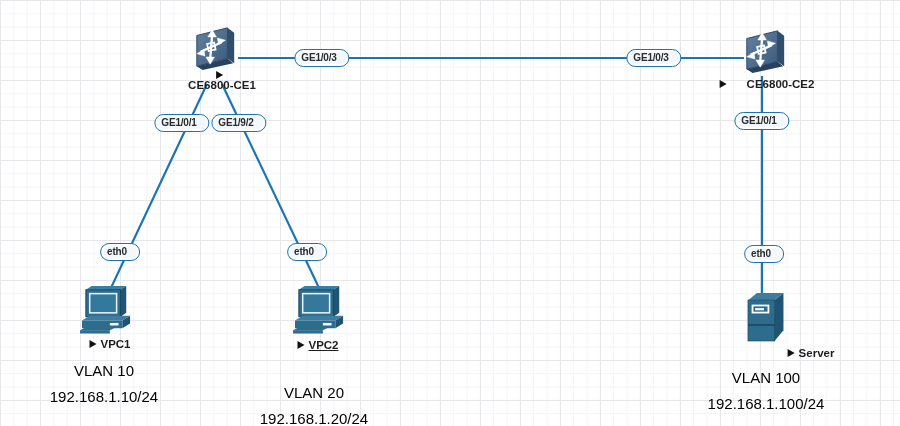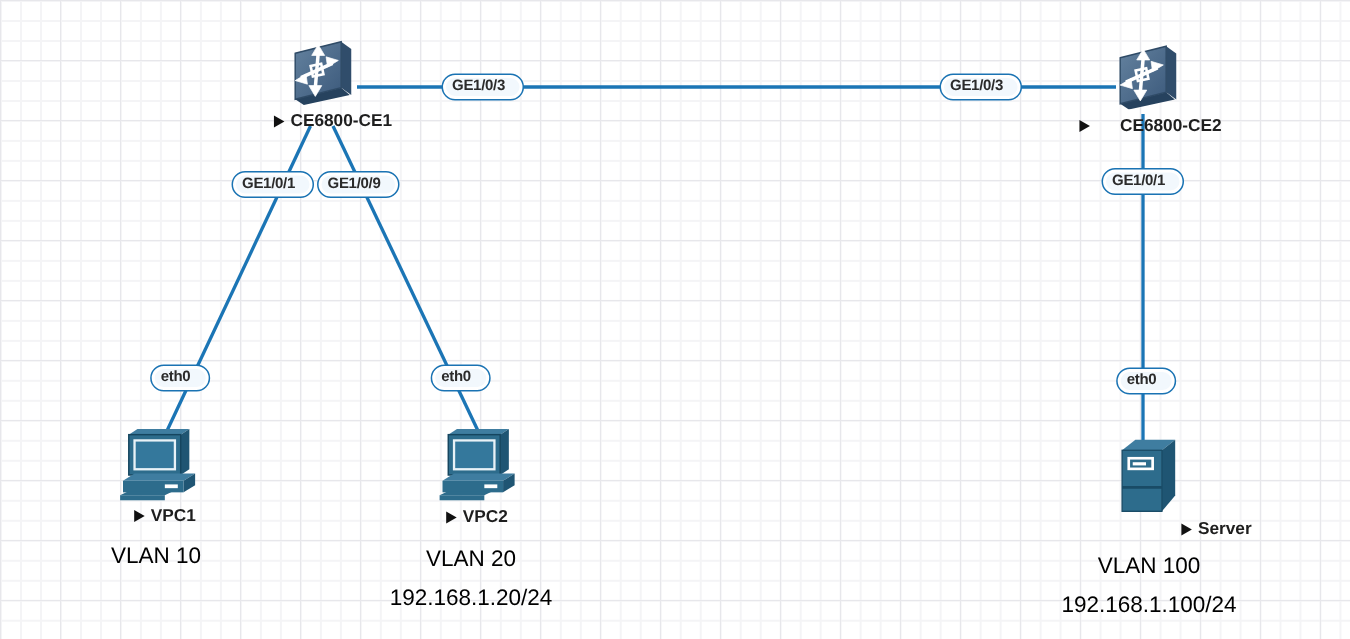--- a/index.html
+++ b/index.html
@@ -69,21 +69,21 @@
         <line x1="21" y1="12" x2="19" y2="36" stroke-width="2.4"></line>
         <polygon points="21,6 25.5,13.5 16.5,13.5" stroke-width="0.5"></polygon>
         <polygon points="19,42 14.5,34.5 23.5,34.5" stroke-width="0.5"></polygon>
         <line x1="9" y1="29" x2="31" y2="19" stroke-width="2.4"></line>
         <polygon points="5,31 12.5,26.5 13.5,33.5" stroke-width="0.5"></polygon>
         <polygon points="35,17 27.5,21.5 26.5,14.5" stroke-width="0.5"></polygon>
         <rect x="16.5" y="20" width="7.5" height="7.5" fill="none" stroke-width="1.8" transform="rotate(-12 20 24)"></rect>
       </g>
     </svg>
   </div>
-  <div class="dev-label" style="left:222px;top:81px;">
+  <div class="dev-label" style="left:222px;top:81px;flex-direction:column;">
     <span class="tri"></span>
     <span>CE6800-CE1</span>
   </div>
 
   <div class="device" style="left:742px;top:27px;">
     <svg width="46" height="46" viewBox="0 0 48 48">
       <polygon points="5,44 37,36 43,41 11,48" fill="#26425e"></polygon>
       <polygon points="37,4 44,9 44,41 37,36" fill="#304d6b"></polygon>
       <polygon points="5,12 37,4 37,36 5,44" fill="url(#swg)" stroke="#2e4a66" stroke-width="1"></polygon>
       <g fill="#ffffff" stroke="#ffffff">
@@ -128,21 +128,21 @@
       <rect x="8" y="6" width="36" height="28" fill="#2d6c8c" stroke="#15455f" stroke-width="1"></rect>
       <rect x="12" y="10" width="28" height="20" fill="#34789c" stroke="#e8f2f7" stroke-width="1.6"></rect>
       <polygon points="4,38 12,33 54,33 46,38" fill="#3f7da0"></polygon>
       <polygon points="46,38 54,33 54,41 46,46" fill="#1f5573"></polygon>
       <rect x="4" y="38" width="42" height="8" fill="#2d6c8c"></rect>
       <rect x="33" y="40.5" width="9" height="2.6" fill="#ffffff"></rect>
       <polygon points="2,48 7,45.5 38,45.5 33,48" fill="#2d6c8c"></polygon>
       <rect x="2" y="48" width="31" height="3.5" fill="#2d6c8c"></rect>
     </svg>
   </div>
-  <div class="dev-label" style="left:318px;top:345px;">
+  <div class="dev-label" style="left:318px;top:345px;text-decoration:underline;">
     <span class="tri"></span>
     <span>VPC2</span>
   </div>
 
   <div class="device" style="left:741px;top:288px;">
     <svg width="46" height="58" viewBox="0 0 52 62">
       <polygon points="8,12 18,4 48,4 38,12" fill="#3f7da0"></polygon>
       <polygon points="38,12 48,4 48,46 38,58" fill="#1f5573"></polygon>
       <rect x="8" y="12" width="30" height="46" fill="#2d6c8c" stroke="#194b66" stroke-width="1"></rect>
       <rect x="13" y="18" width="18" height="8" fill="none" stroke="#ffffff" stroke-width="2"></rect>
@@ -151,30 +151,31 @@
     </svg>
   </div>
   <div class="dev-label" style="left:768px;top:353px;margin-left:43px;">
     <span class="tri"></span>
     <span>Server</span>
   </div>
 
   <div class="pill" style="left:322px;top:58px;">GE1/0/3</div>
   <div class="pill" style="left:654px;top:58px;">GE1/0/3</div>
   <div class="pill" style="left:182px;top:123px;">GE1/0/1</div>
-  <div class="pill" style="left:239px;top:123px;">GE1/0/9</div>
+  <div class="pill" style="left:239px;top:123px;">GE1/9/2</div>
   <div class="pill" style="left:762px;top:121px;">GE1/0/1</div>
   <div class="pill" style="left:120px;top:252px;">eth0</div>
   <div class="pill" style="left:307px;top:252px;">eth0</div>
   <div class="pill" style="left:764px;top:254px;">eth0</div>
 
   <div class="anno" style="left:104px;top:362px;">
     <div class="vlan">VLAN 10</div>
+    <div class="ip">192.168.1.10/24</div>
   </div>
-  <div class="anno" style="left:314px;top:364px;">
+  <div class="anno" style="left:314px;top:384px;">
     <div class="vlan">VLAN 20</div>
     <div class="ip">192.168.1.20/24</div>
   </div>
   <div class="anno" style="left:766px;top:369px;">
     <div class="vlan">VLAN 100</div>
     <div class="ip">192.168.1.100/24</div>
   </div>
 
 </div>
 

